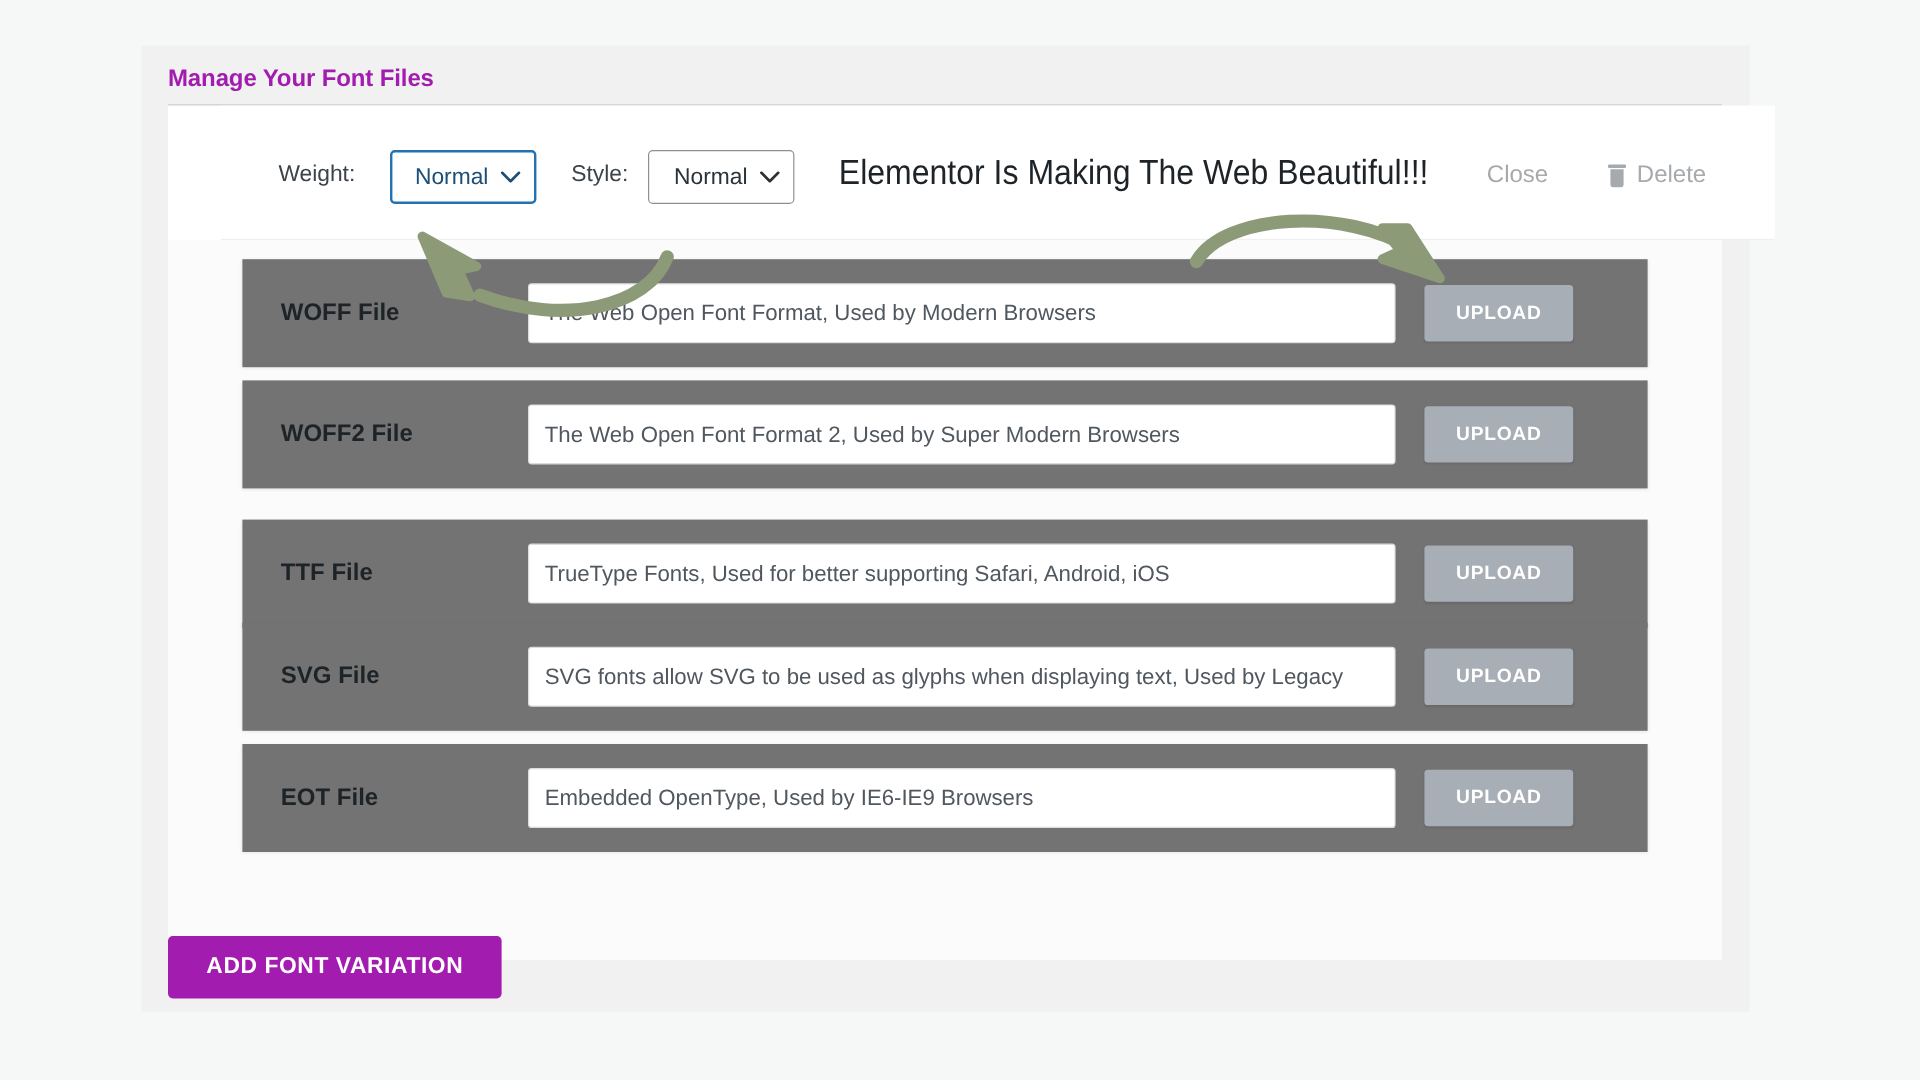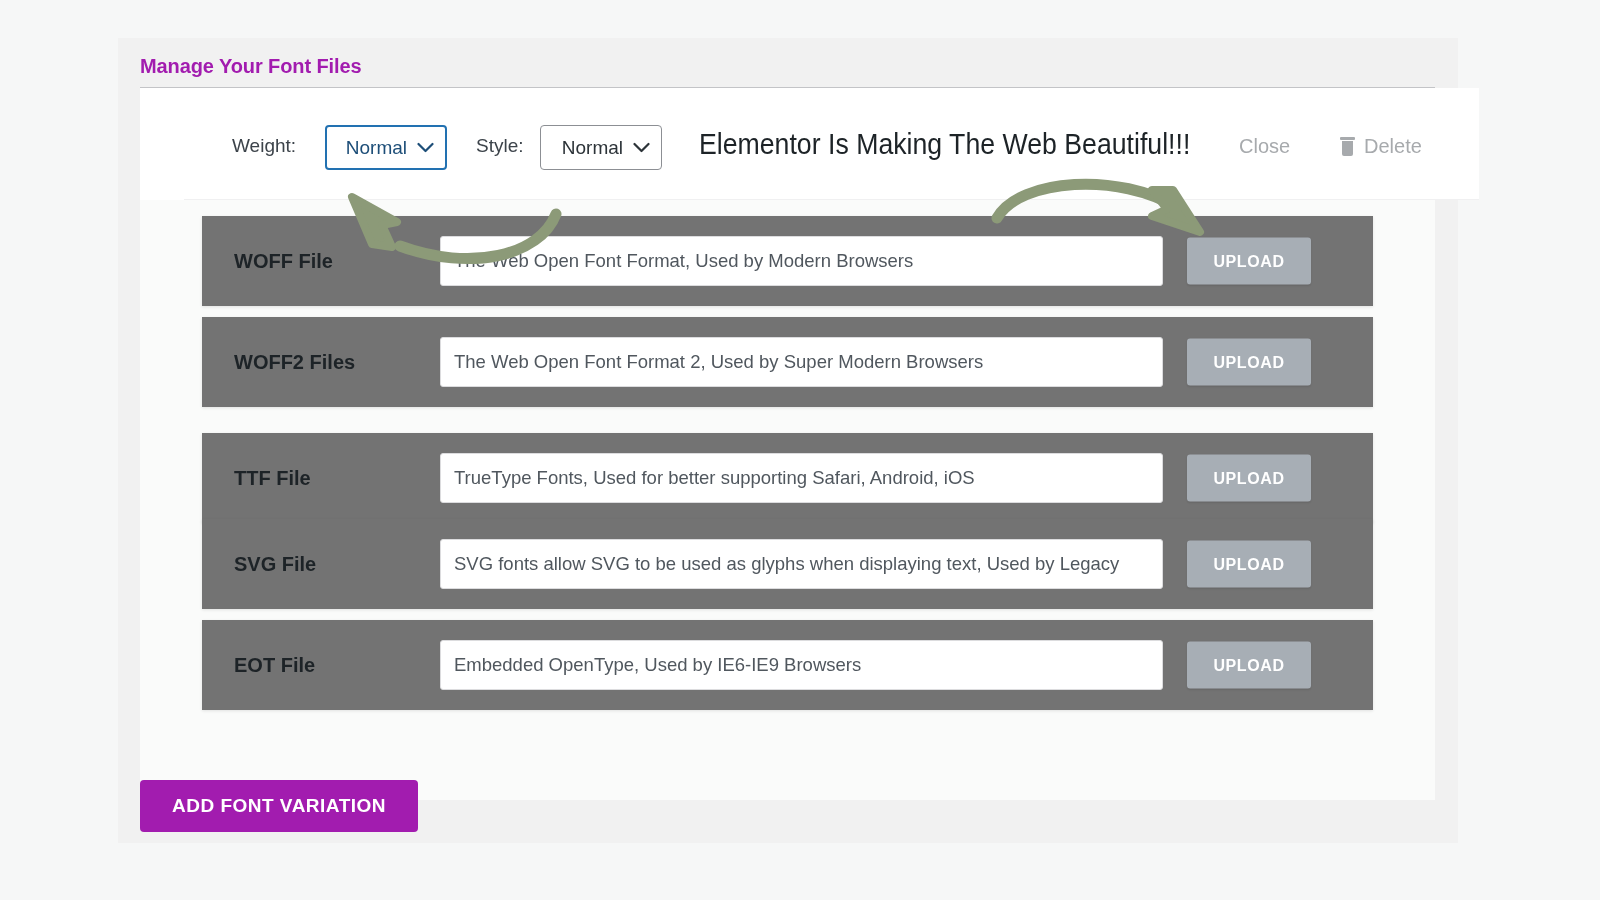--- a/index.html
+++ b/index.html
@@ -315,21 +315,21 @@
 
     <div class="rows-area">
 
       <div class="file-row" style="top:16px;">
         <div class="row-label">WOFF File</div>
         <input class="row-input" type="text" placeholder="The Web Open Font Format, Used by Modern Browsers" style="">
         <button class="upload-btn">UPLOAD</button>
       </div>
 
       <div class="file-row" style="top:117px;">
-        <div class="row-label">WOFF2 Files</div>
+        <div class="row-label">WOFF2 File</div>
         <input class="row-input" type="text" placeholder="The Web Open Font Format 2, Used by Super Modern Browsers" style="">
         <button class="upload-btn">UPLOAD</button>
       </div>
 
       <div class="file-row" style="top:233px;">
         <div class="row-label">TTF File</div>
         <input class="row-input" type="text" placeholder="TrueType Fonts, Used for better supporting Safari, Android, iOS" style="">
         <button class="upload-btn">UPLOAD</button>
       </div>
 

